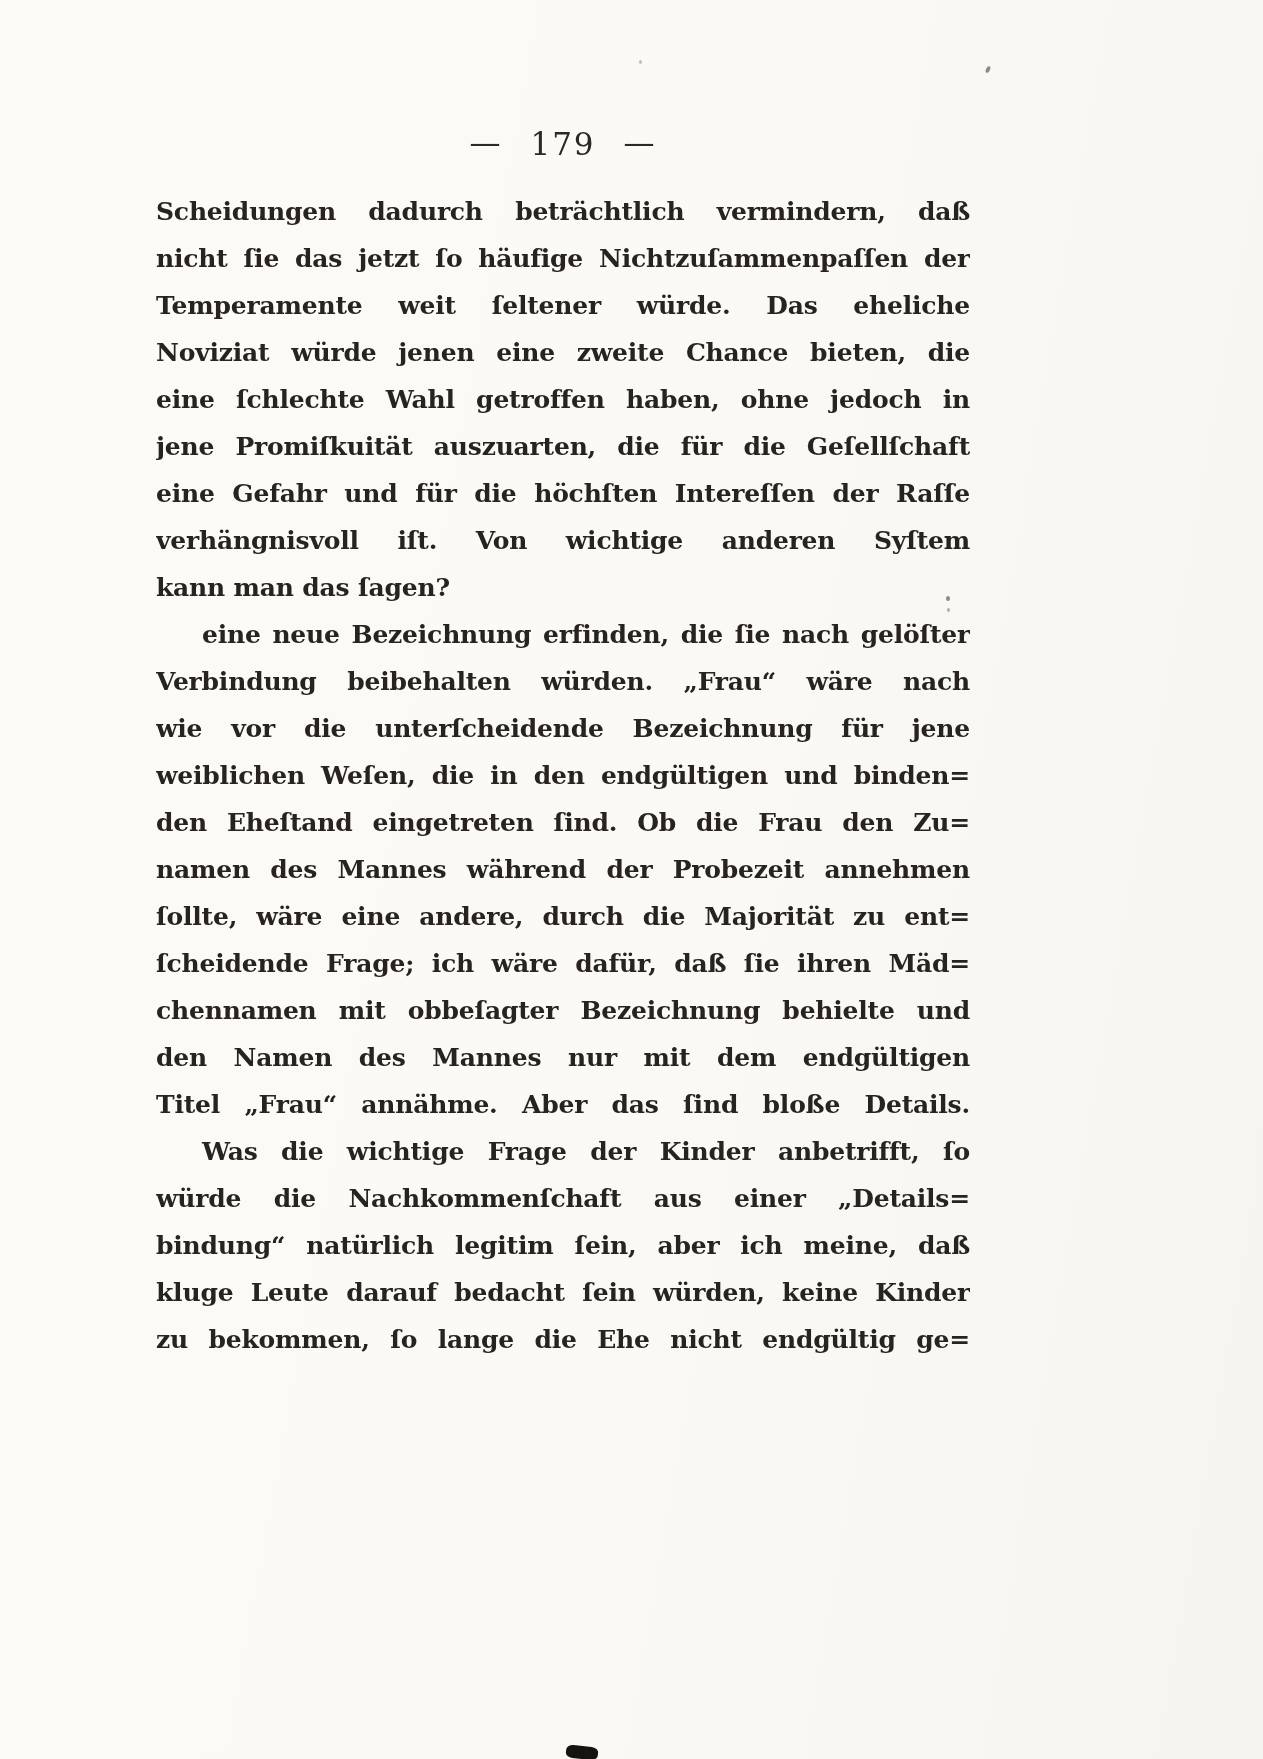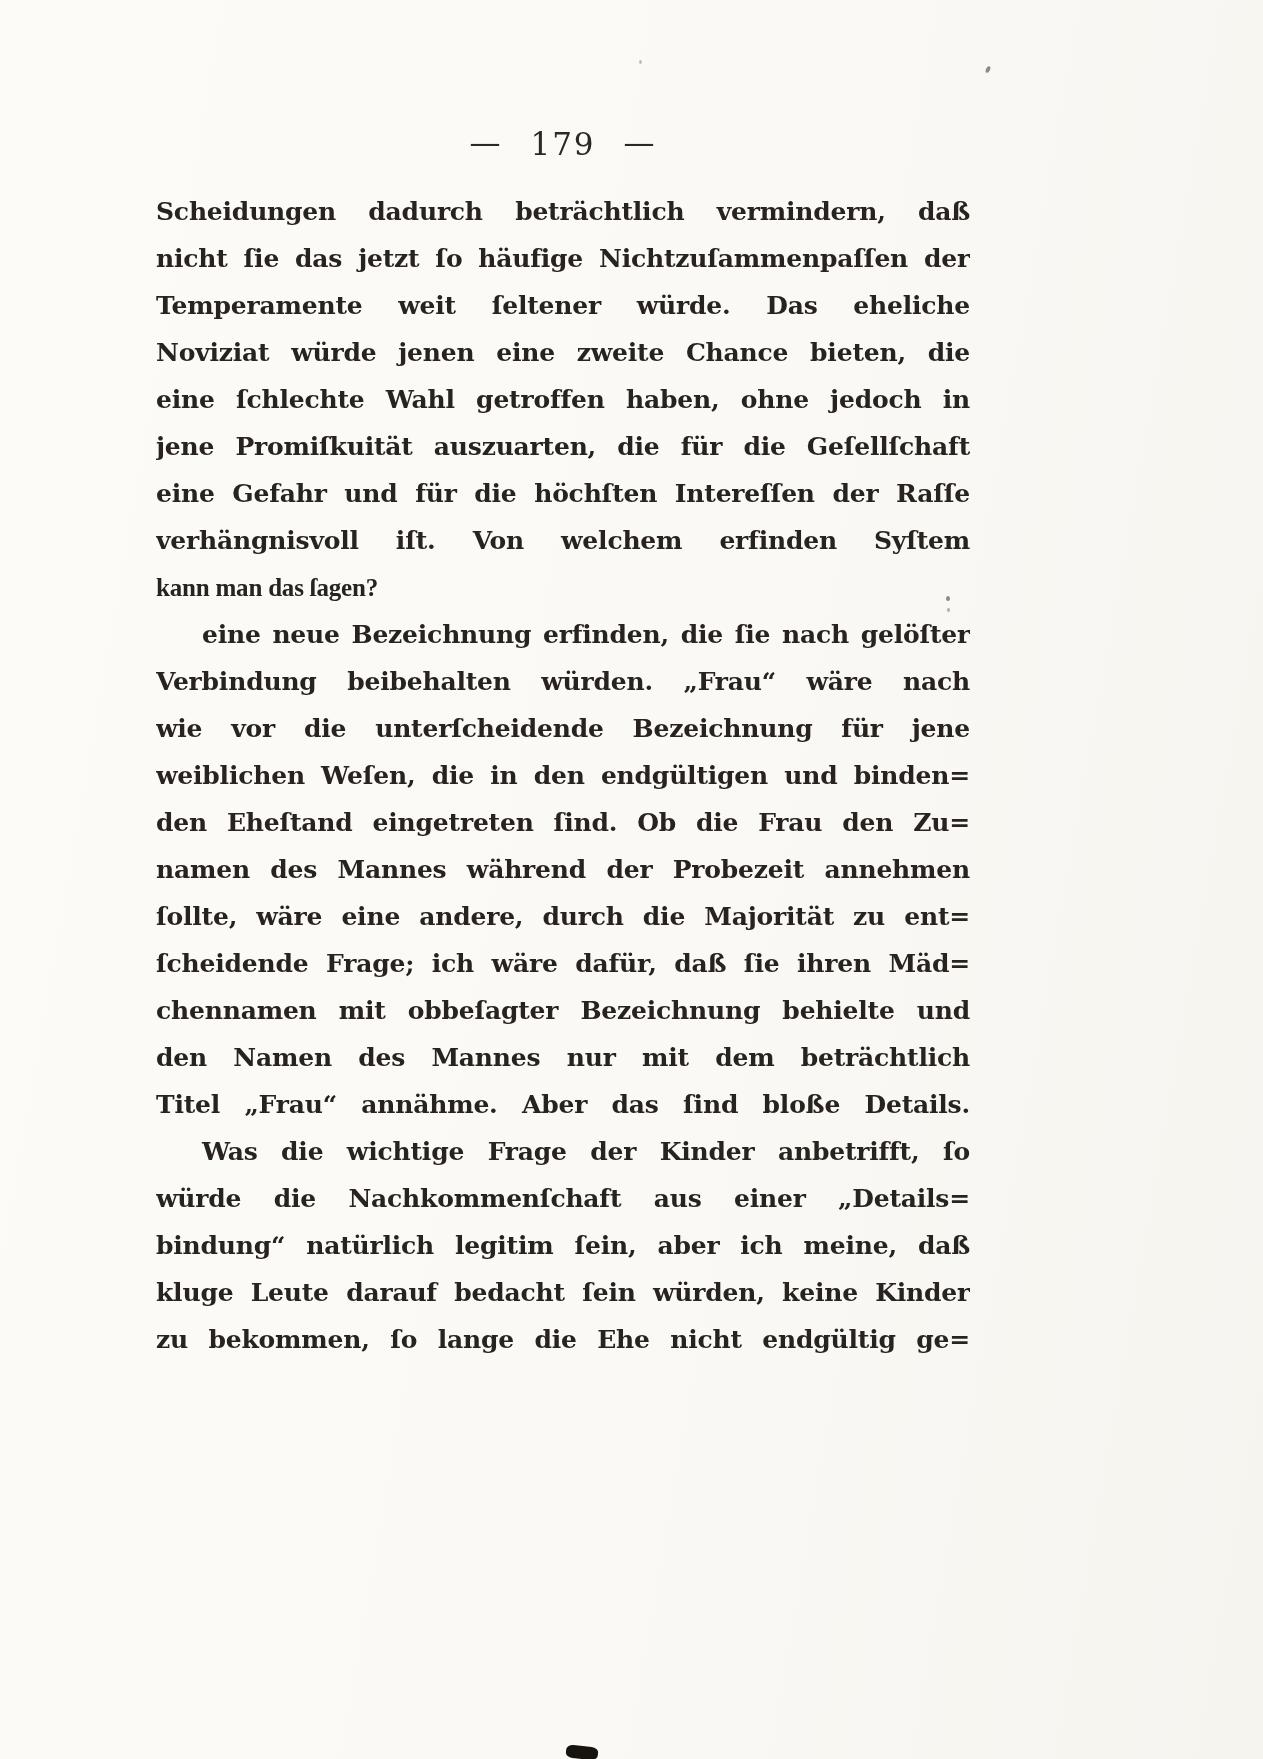--- a/index.html
+++ b/index.html
@@ -53,21 +53,20 @@
   }
   .line {
     text-align: justify;
     text-align-last: justify;
     height: 47px;
     overflow: hidden;
   }
   .line.nojust {
     text-align: center;
     text-align-last: left;
-    font-family: Liberation Serif, serif;
   }
   .para.indent .line:first-child {
     text-indent: 46px;
   }
   .artifact {
     position: absolute;
     background: #17140f;
   }
   .artifact-bottom {
     left: 566px;
@@ -101,34 +100,34 @@
 
   <div class="text-block">
       <div class="para">
         <div class="line">Scheidungen dadurch beträchtlich vermindern, daß</div>
         <div class="line">nicht ſie das jetzt ſo häufige Nichtzuſammenpaſſen der</div>
         <div class="line">Temperamente weit ſeltener würde. Das eheliche</div>
         <div class="line">Noviziat würde jenen eine zweite Chance bieten, die</div>
         <div class="line">eine ſchlechte Wahl getroffen haben, ohne jedoch in</div>
         <div class="line">jene Promiſkuität auszuarten, die für die Geſellſchaft</div>
         <div class="line">eine Gefahr und für die höchſten Intereſſen der Raſſe</div>
-        <div class="line">verhängnisvoll iſt. Von welchem erfinden Syſtem</div>
+        <div class="line">verhängnisvoll iſt. Von wichtige anderen Syſtem</div>
         <div class="line nojust">kann man das ſagen?</div>
       </div>
       <div class="para indent">
         <div class="line">eine neue Bezeichnung erfinden, die ſie nach gelöſter</div>
         <div class="line">Verbindung beibehalten würden. „Frau“ wäre nach</div>
         <div class="line">wie vor die unterſcheidende Bezeichnung für jene</div>
         <div class="line">weiblichen Weſen, die in den endgültigen und binden=</div>
         <div class="line">den Eheſtand eingetreten ſind. Ob die Frau den Zu=</div>
         <div class="line">namen des Mannes während der Probezeit annehmen</div>
         <div class="line">ſollte, wäre eine andere, durch die Majorität zu ent=</div>
         <div class="line">ſcheidende Frage; ich wäre dafür, daß ſie ihren Mäd=</div>
         <div class="line">chennamen mit obbeſagter Bezeichnung behielte und</div>
-        <div class="line">den Namen des Mannes nur mit dem beträchtlich</div>
+        <div class="line">den Namen des Mannes nur mit dem endgültigen</div>
         <div class="line">Titel „Frau“ annähme. Aber das ſind bloße Details.</div>
       </div>
       <div class="para indent">
         <div class="line">Was die wichtige Frage der Kinder anbetrifft, ſo</div>
         <div class="line">würde die Nachkommenſchaft aus einer „Details=</div>
         <div class="line">bindung“ natürlich legitim ſein, aber ich meine, daß</div>
         <div class="line">kluge Leute darauf bedacht ſein würden, keine Kinder</div>
         <div class="line">zu bekommen, ſo lange die Ehe nicht endgültig ge=</div>
       </div>
     </div>

